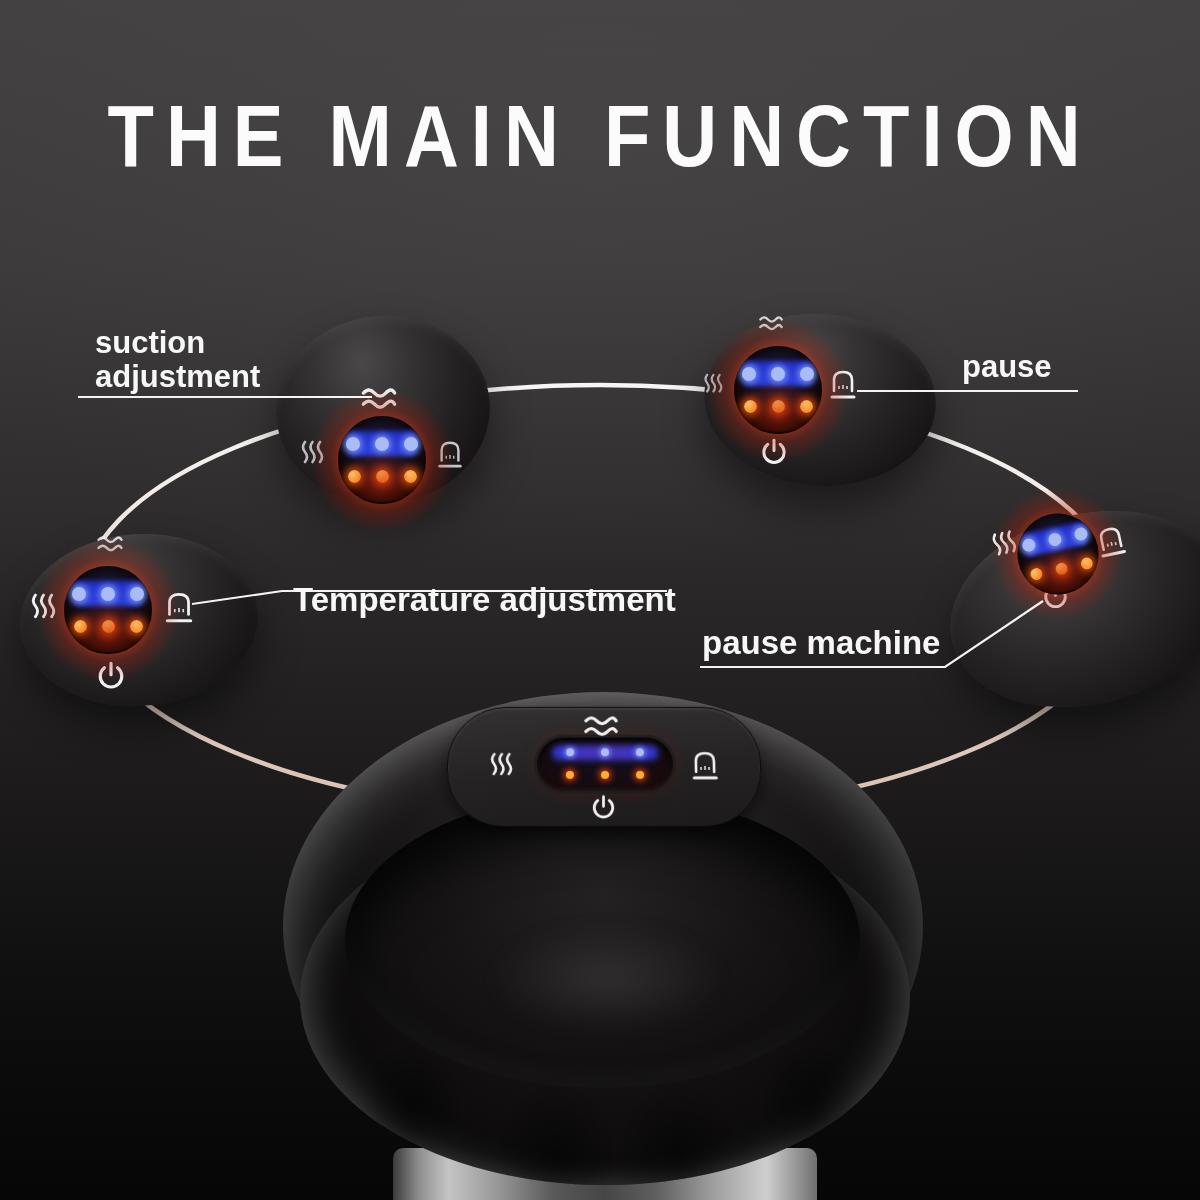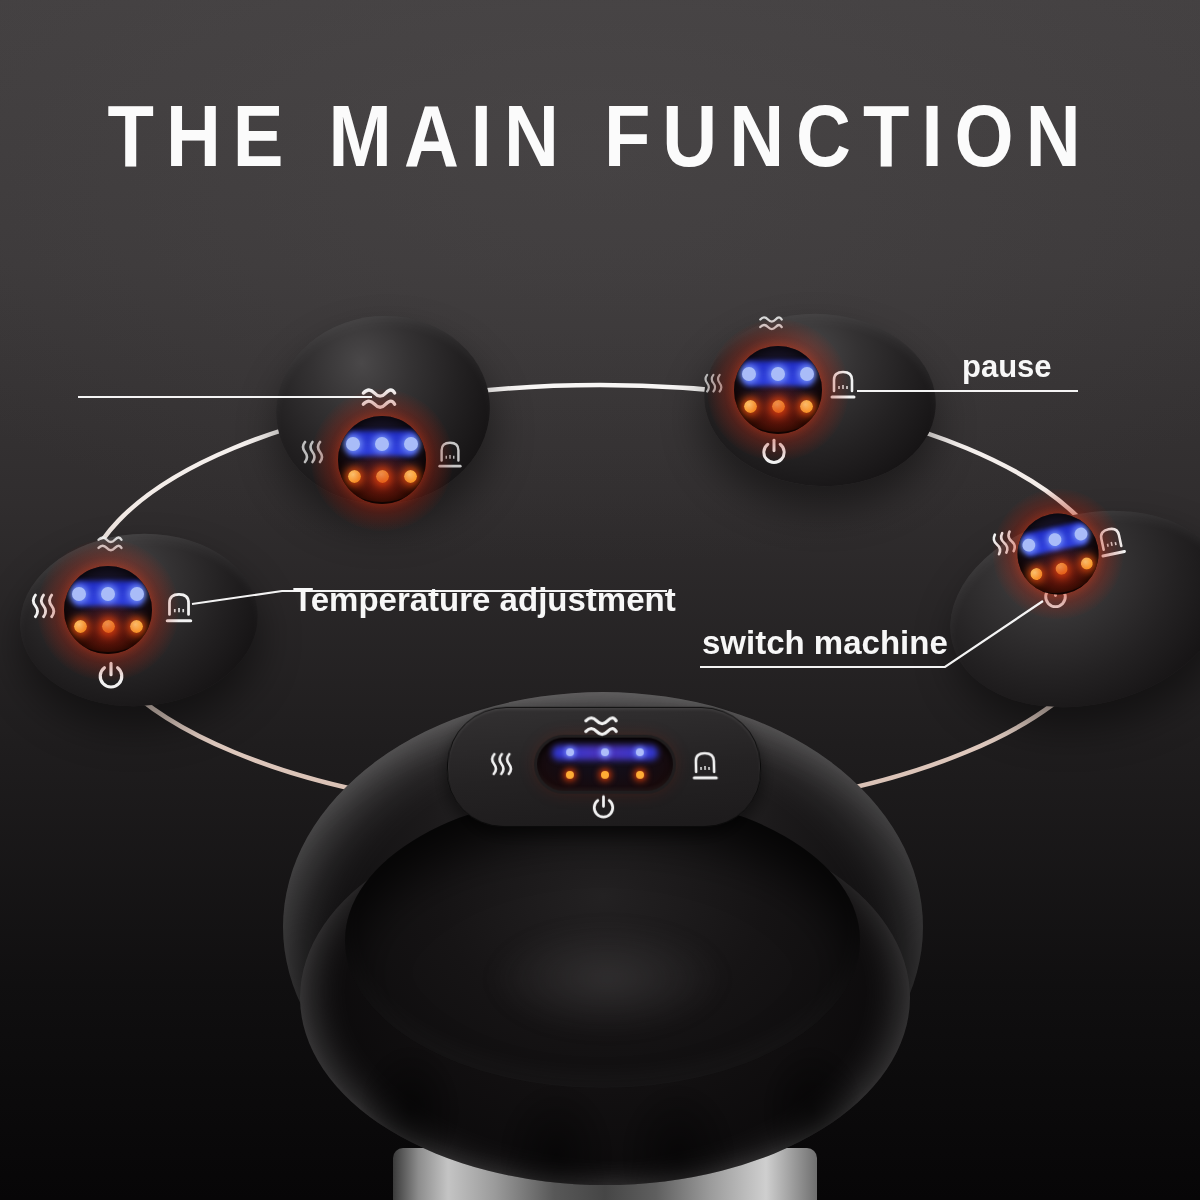--- a/index.html
+++ b/index.html
@@ -293,17 +293,21 @@
 
   <svg class="overlay" id="calloutSvg">
     <path d="M78 397 H372" stroke="#ffffff" stroke-width="2.2" fill="none" opacity=".95"></path>
     <path d="M857 391 H1078" stroke="#ffffff" stroke-width="2.2" fill="none" opacity=".95"></path>
     <path d="M192 604 L282 591 H667" stroke="#ffffff" stroke-width="2.2" fill="none" opacity=".95"></path>
     <path d="M700 667 H945 L1043 601" stroke="#ffffff" stroke-width="2.2" fill="none" opacity=".95"></path>
   </svg>
 
   <div class="title">THE MAIN FUNCTION</div>
 
+  <div class="label" id="lbl-suction">
+    <div>suction</div>
+    <div>adjustment</div>
+  </div>
   <div class="label" id="lbl-pause">pause</div>
   <div class="label" id="lbl-temperature">Temperature adjustment</div>
-  <div class="label" id="lbl-switch">switch machine</div>
+  <div class="label" id="lbl-switch">pause machine</div>
 
 </div>
 
 </body></html>

